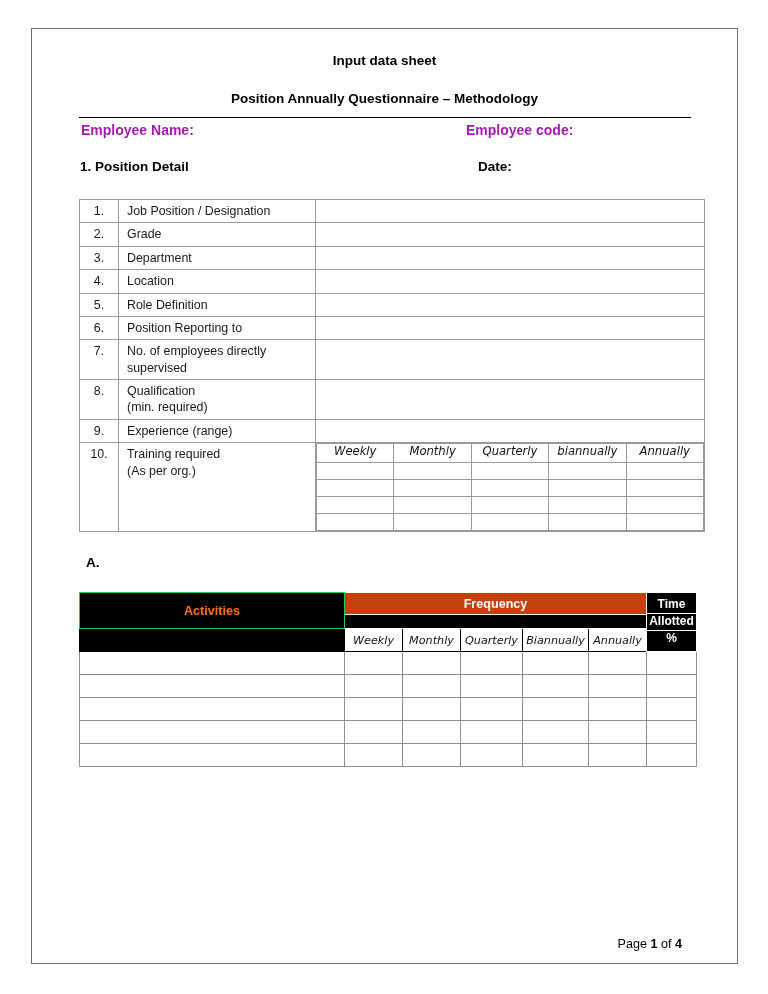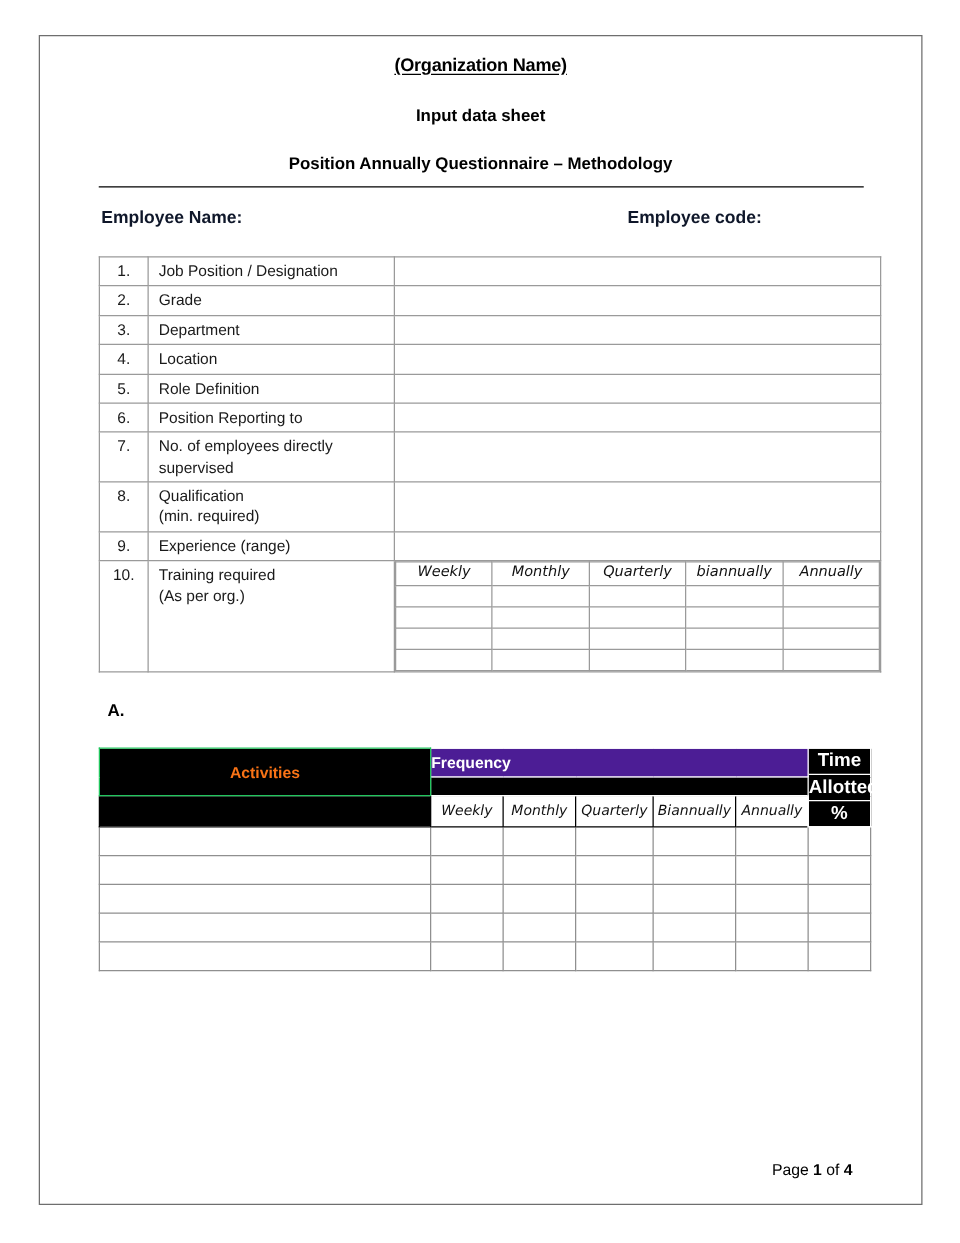--- a/index.html
+++ b/index.html
@@ -52,28 +52,28 @@
   }
   .rule {
     margin: 11px auto 0 auto;
     width: 612px;
     border-top: 1.3px solid #000;
     height: 0;
   }
 
   .two-col {
     position: relative;
-    margin-top: 15px;
+    margin-top: 4px;
     height: 24px;
     font-weight: bold;
     font-size: 14px;
-    color: #0f172a;
+    color: #a21caf;
   }
   .two-col .left  { position: absolute; left: 49px; top: 0; }
-  .two-col .right { position: absolute; left: 470px; top: 0; }
+  .two-col .right { position: absolute; left: 434px; top: 0; }
 
   .two-col2 {
     position: relative;
     margin-top: 13px;
     height: 24px;
     font-weight: bold;
     font-size: 13.5px;
     color: #000;
   }
   .two-col2 .left  { position: absolute; left: 48px; top: 0; }
@@ -151,39 +151,39 @@
   .act-head-cell {
     background: #000;
     color: #f97316;
     text-align: center;
     font-weight: bold;
     font-size: 12.6px;
     vertical-align: middle;
     border: 1px solid #22c55e;
   }
   .freq-top {
-    background: #4c1d95;
+    background: #c2410c;
     color: #fff;
-    text-align: left;
+    text-align: center;
     font-weight: bold;
     font-size: 12.6px;
     border: 1px solid #ffffff;
     height: 22px;
   }
   .freq-gap {
     background: #000;
     border: 1px solid #ffffff;
     height: 14px;
   }
   .time-cell {
     background: #000;
     color: #fff;
     text-align: center;
     font-weight: bold;
-    font-size: 15px;
+    font-size: 12px;
     line-height: 1.32;
     border: 1px solid #ffffff;
     vertical-align: middle;
   }
   .time-cell div { border-bottom: 1px solid #ffffff; }
   .time-cell div:last-child { border-bottom: none; }
   .sub-freq {
     background: #fff;
     color: #111;
     text-align: center;
@@ -209,35 +209,36 @@
     color: #000;
   }
   .footer b { font-weight: bold; }
 </style>
 </head>
 <body>
 
 <div id="page-frame">
 <div class="doc-body">
 
-  <div class="center-line title-org">
-    <span>(Organization Name)</span>
-  </div>
 
   <div class="center-line title-sheet">Input data sheet</div>
 
   <div class="center-line title-paq">Position Annually Questionnaire – Methodology</div>
 
   <div class="rule"></div>
 
   <div class="two-col">
     <span class="left">Employee Name:</span>
     <span class="right">Employee code:</span>
   </div>
 
+  <div class="two-col2">
+    <span class="left">1. Position Detail</span>
+    <span class="right">Date:</span>
+  </div>
 
   <div class="pd-wrap">
     <table class="pd">
       <tbody id="pd-body">
             <tr class="cellrow">
               <td class="num">1.</td>
               <td class="lbl" style="white-space: pre-line;">Job Position / Designation</td>
               <td class="val"></td>
             </tr>
             <tr class="cellrow">

